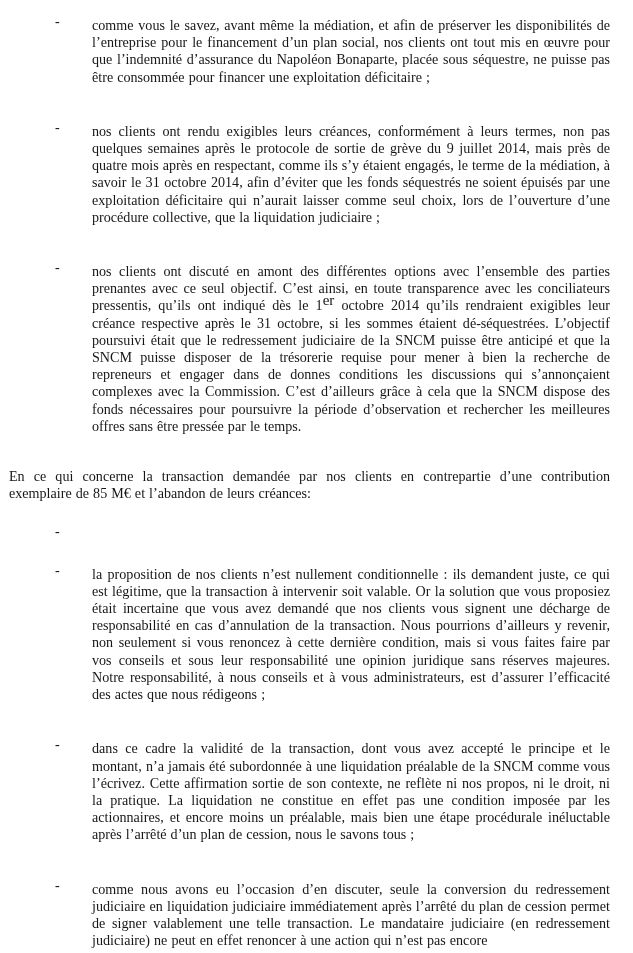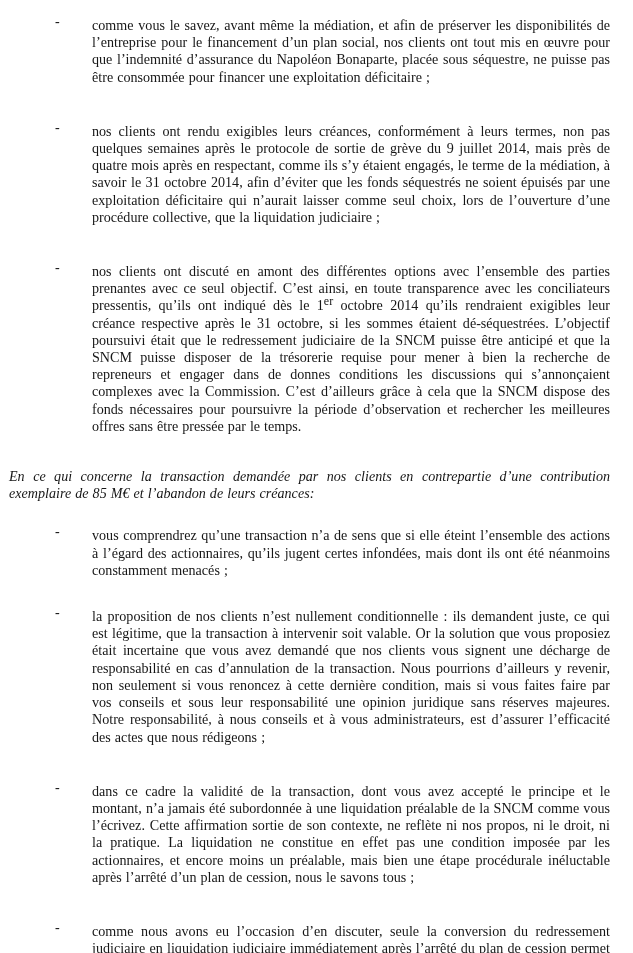--- a/index.html
+++ b/index.html
@@ -41,24 +41,23 @@
     margin: 4px;
     font-size: 14.1px;
     line-height: 17.2px;
     text-align: justify;
     text-justify: inter-word;
     letter-spacing: 0.01px;
     word-spacing: 0.5px;
   }
   .body-paragraph {
     text-align: justify;
-    font-style: italic;
   }
   sup.ordinal {
-    font-size: 12px;
+    font-size: 15px;
     line-height: 0;
     vertical-align: 5px;
   }
 </style>
 </head>
 <body>
 
 <div class="page">
 
   <div class="block bullet-item">
@@ -73,21 +72,20 @@
 
   <div class="block bullet-item">
     <span class="bullet-dash">-</span>
     <p class="bullet-text"><span>nos clients ont discuté en amont des différentes options avec l’ensemble des parties prenantes avec ce seul objectif. C’est ainsi, en toute transparence avec les conciliateurs pressentis, qu’ils ont indiqué dès le 1</span><sup class="ordinal">er</sup><span> octobre 2014 qu’ils rendraient exigibles leur créance respective après le 31 octobre, si les sommes étaient dé-séquestrées. L’objectif poursuivi était que le redressement judiciaire de la SNCM puisse être anticipé et que la SNCM puisse disposer de la trésorerie requise pour mener à bien la recherche de repreneurs et engager dans de donnes conditions les discussions qui s’annonçaient complexes avec la Commission. C’est d’ailleurs grâce à cela que la SNCM dispose des fonds nécessaires pour poursuivre la période d’observation et rechercher les meilleures offres sans être pressée par le temps.</span></p>
   </div>
 
   <p class="block tight body-paragraph">En ce qui concerne la transaction demandée par nos clients en contrepartie d’une contribution exemplaire de 85 M€ et l’abandon de leurs créances:</p>
 
   <div class="block tight bullet-item">
     <span class="bullet-dash">-</span>
-    <p class="bullet-text">vous comprendrez qu’une transaction n’a de sens que si elle éteint l’ensemble des actions à l’égard des actionnaires, qu’ils jugent certes infondées, mais dont ils ont été néanmoins constamment menacés ;</p>
   </div>
 
   <div class="block bullet-item">
     <span class="bullet-dash">-</span>
     <p class="bullet-text">la proposition de nos clients n’est nullement conditionnelle : ils demandent juste, ce qui est légitime, que la transaction à intervenir soit valable. Or la solution que vous proposiez était incertaine que vous avez demandé que nos clients vous signent une décharge de responsabilité en cas d’annulation de la transaction. Nous pourrions d’ailleurs y revenir, non seulement si vous renoncez à cette dernière condition, mais si vous faites faire par vos conseils et sous leur responsabilité une opinion juridique sans réserves majeures. Notre responsabilité, à nous conseils et à vous administrateurs, est d’assurer l’efficacité des actes que nous rédigeons ;</p>
   </div>
 
   <div class="block bullet-item">
     <span class="bullet-dash">-</span>
     <p class="bullet-text">dans ce cadre la validité de la transaction, dont vous avez accepté le principe et le montant, n’a jamais été subordonnée à une liquidation préalable de la SNCM comme vous l’écrivez. Cette affirmation sortie de son contexte, ne reflète ni nos propos, ni le droit, ni la pratique. La liquidation ne constitue en effet pas une condition imposée par les actionnaires, et encore moins un préalable, mais bien une étape procédurale inéluctable après l’arrêté d’un plan de cession, nous le savons tous ;</p>

